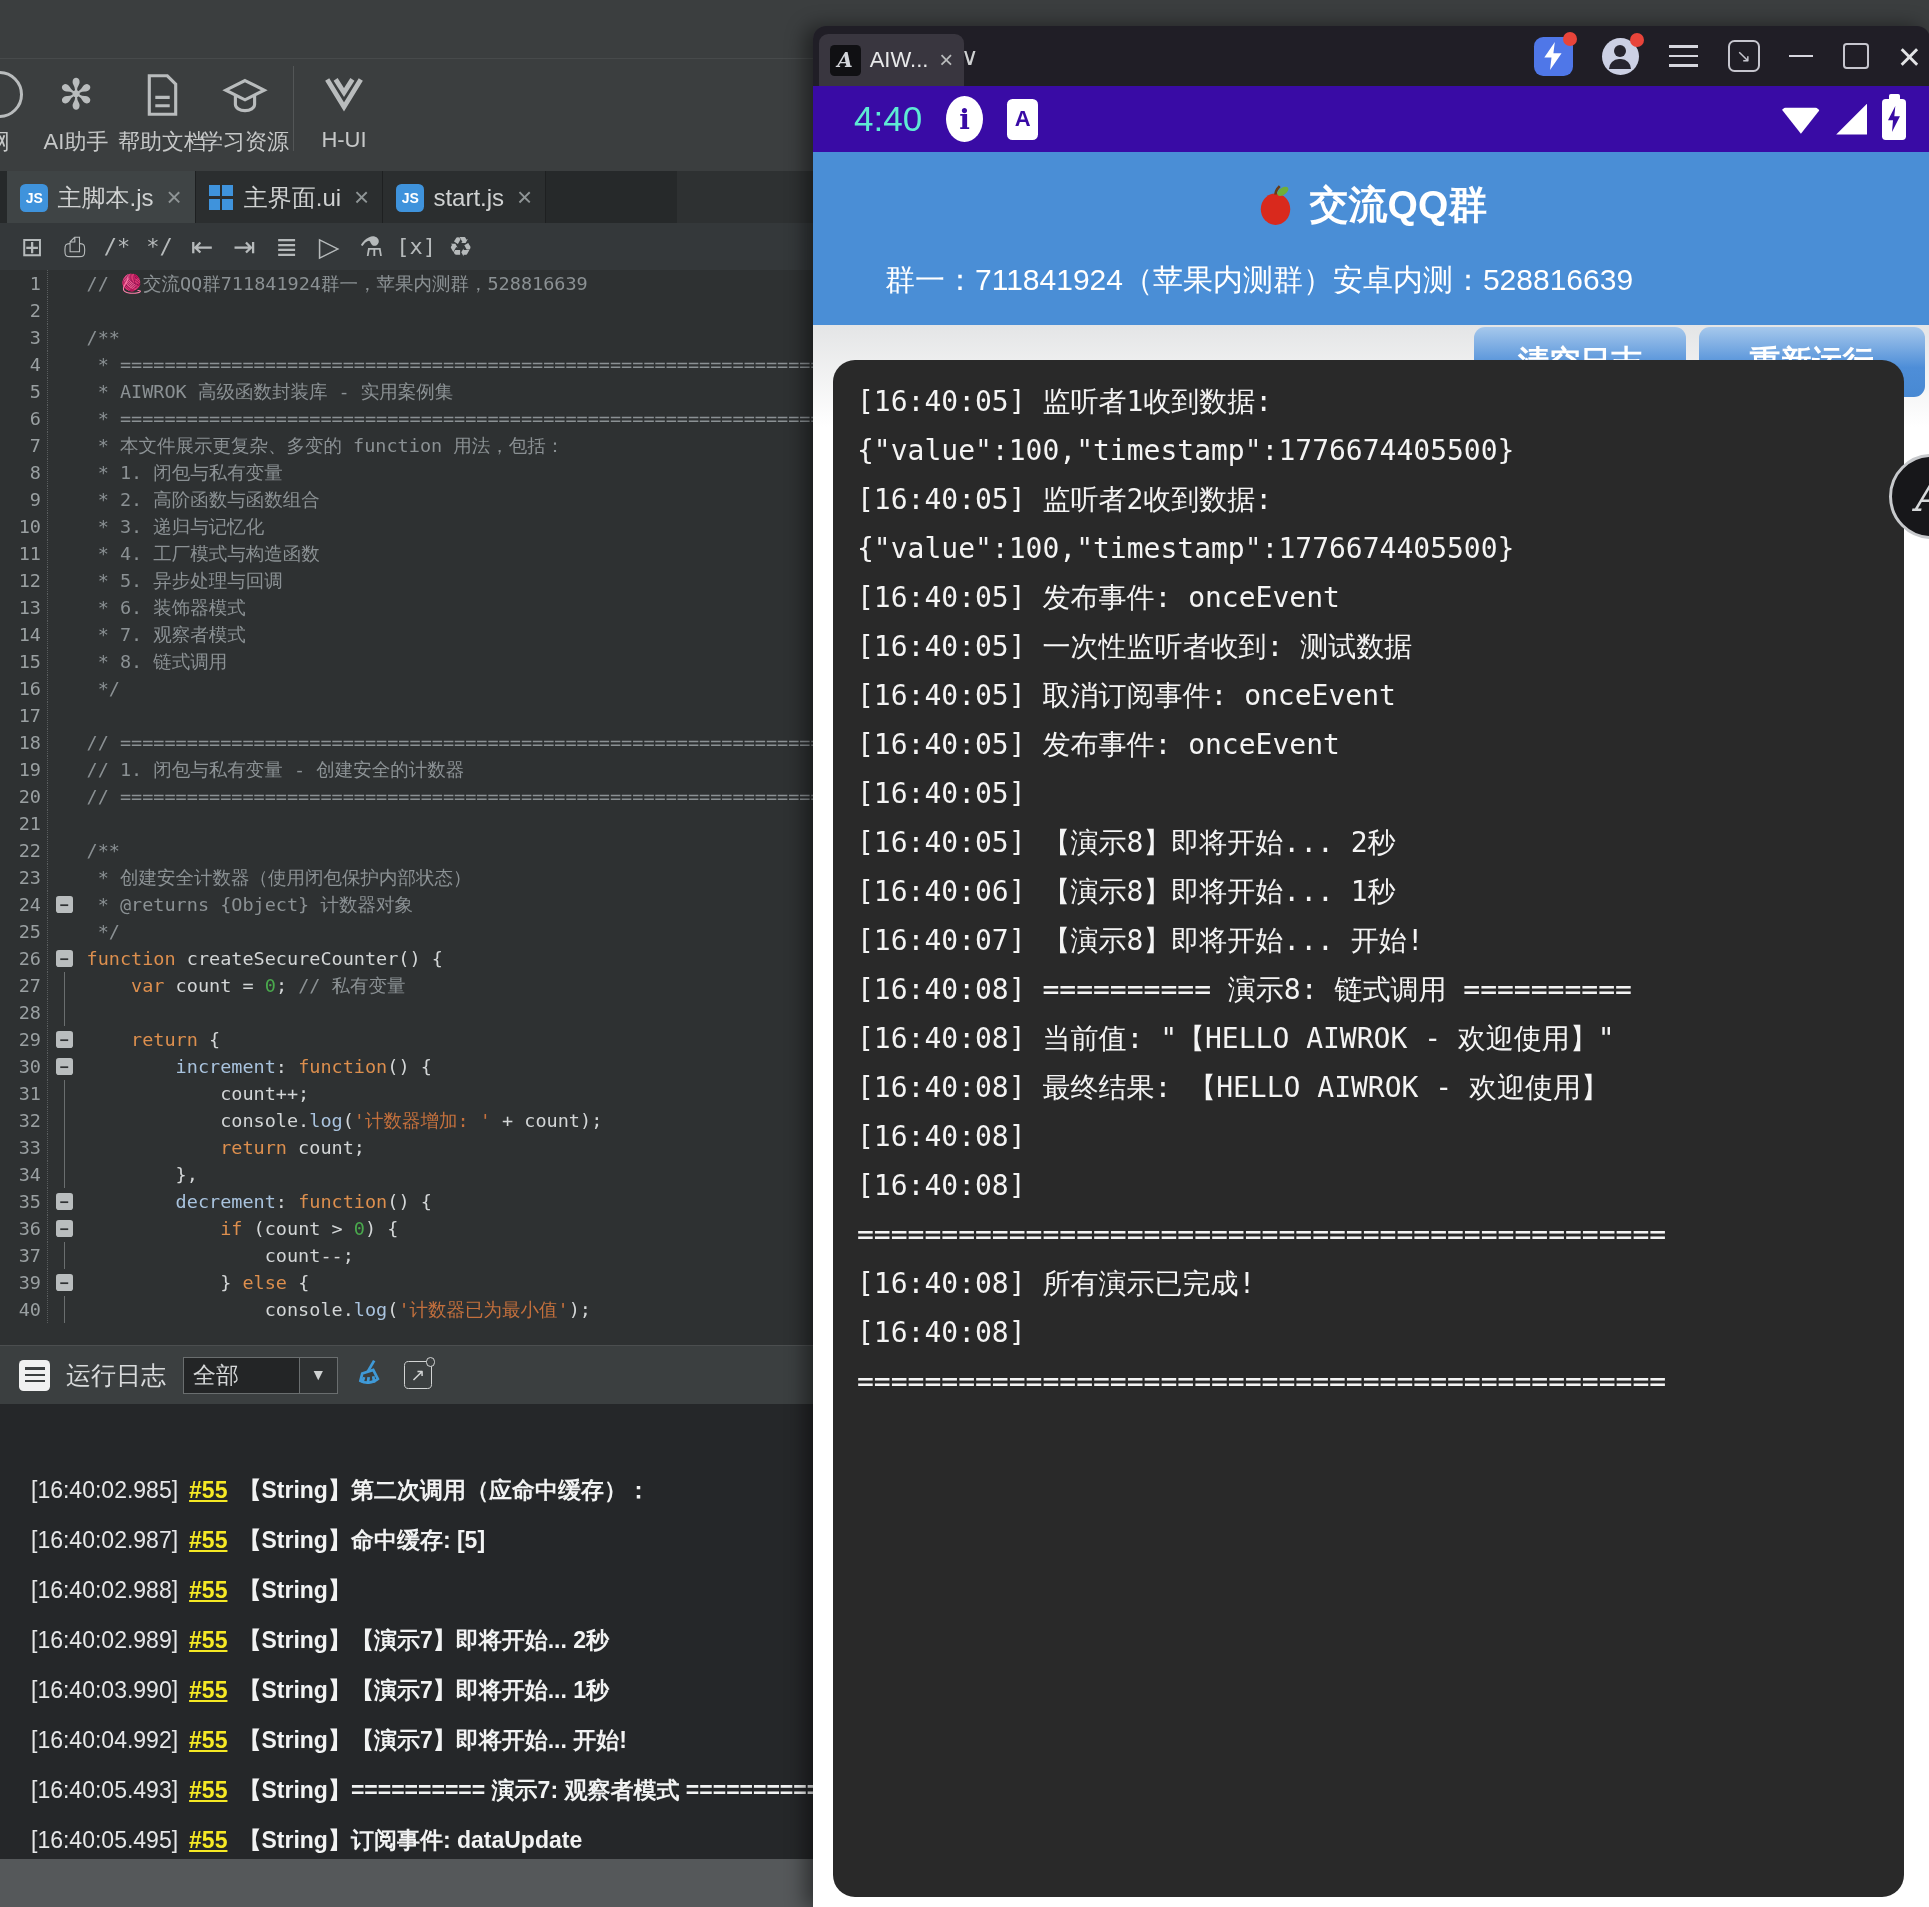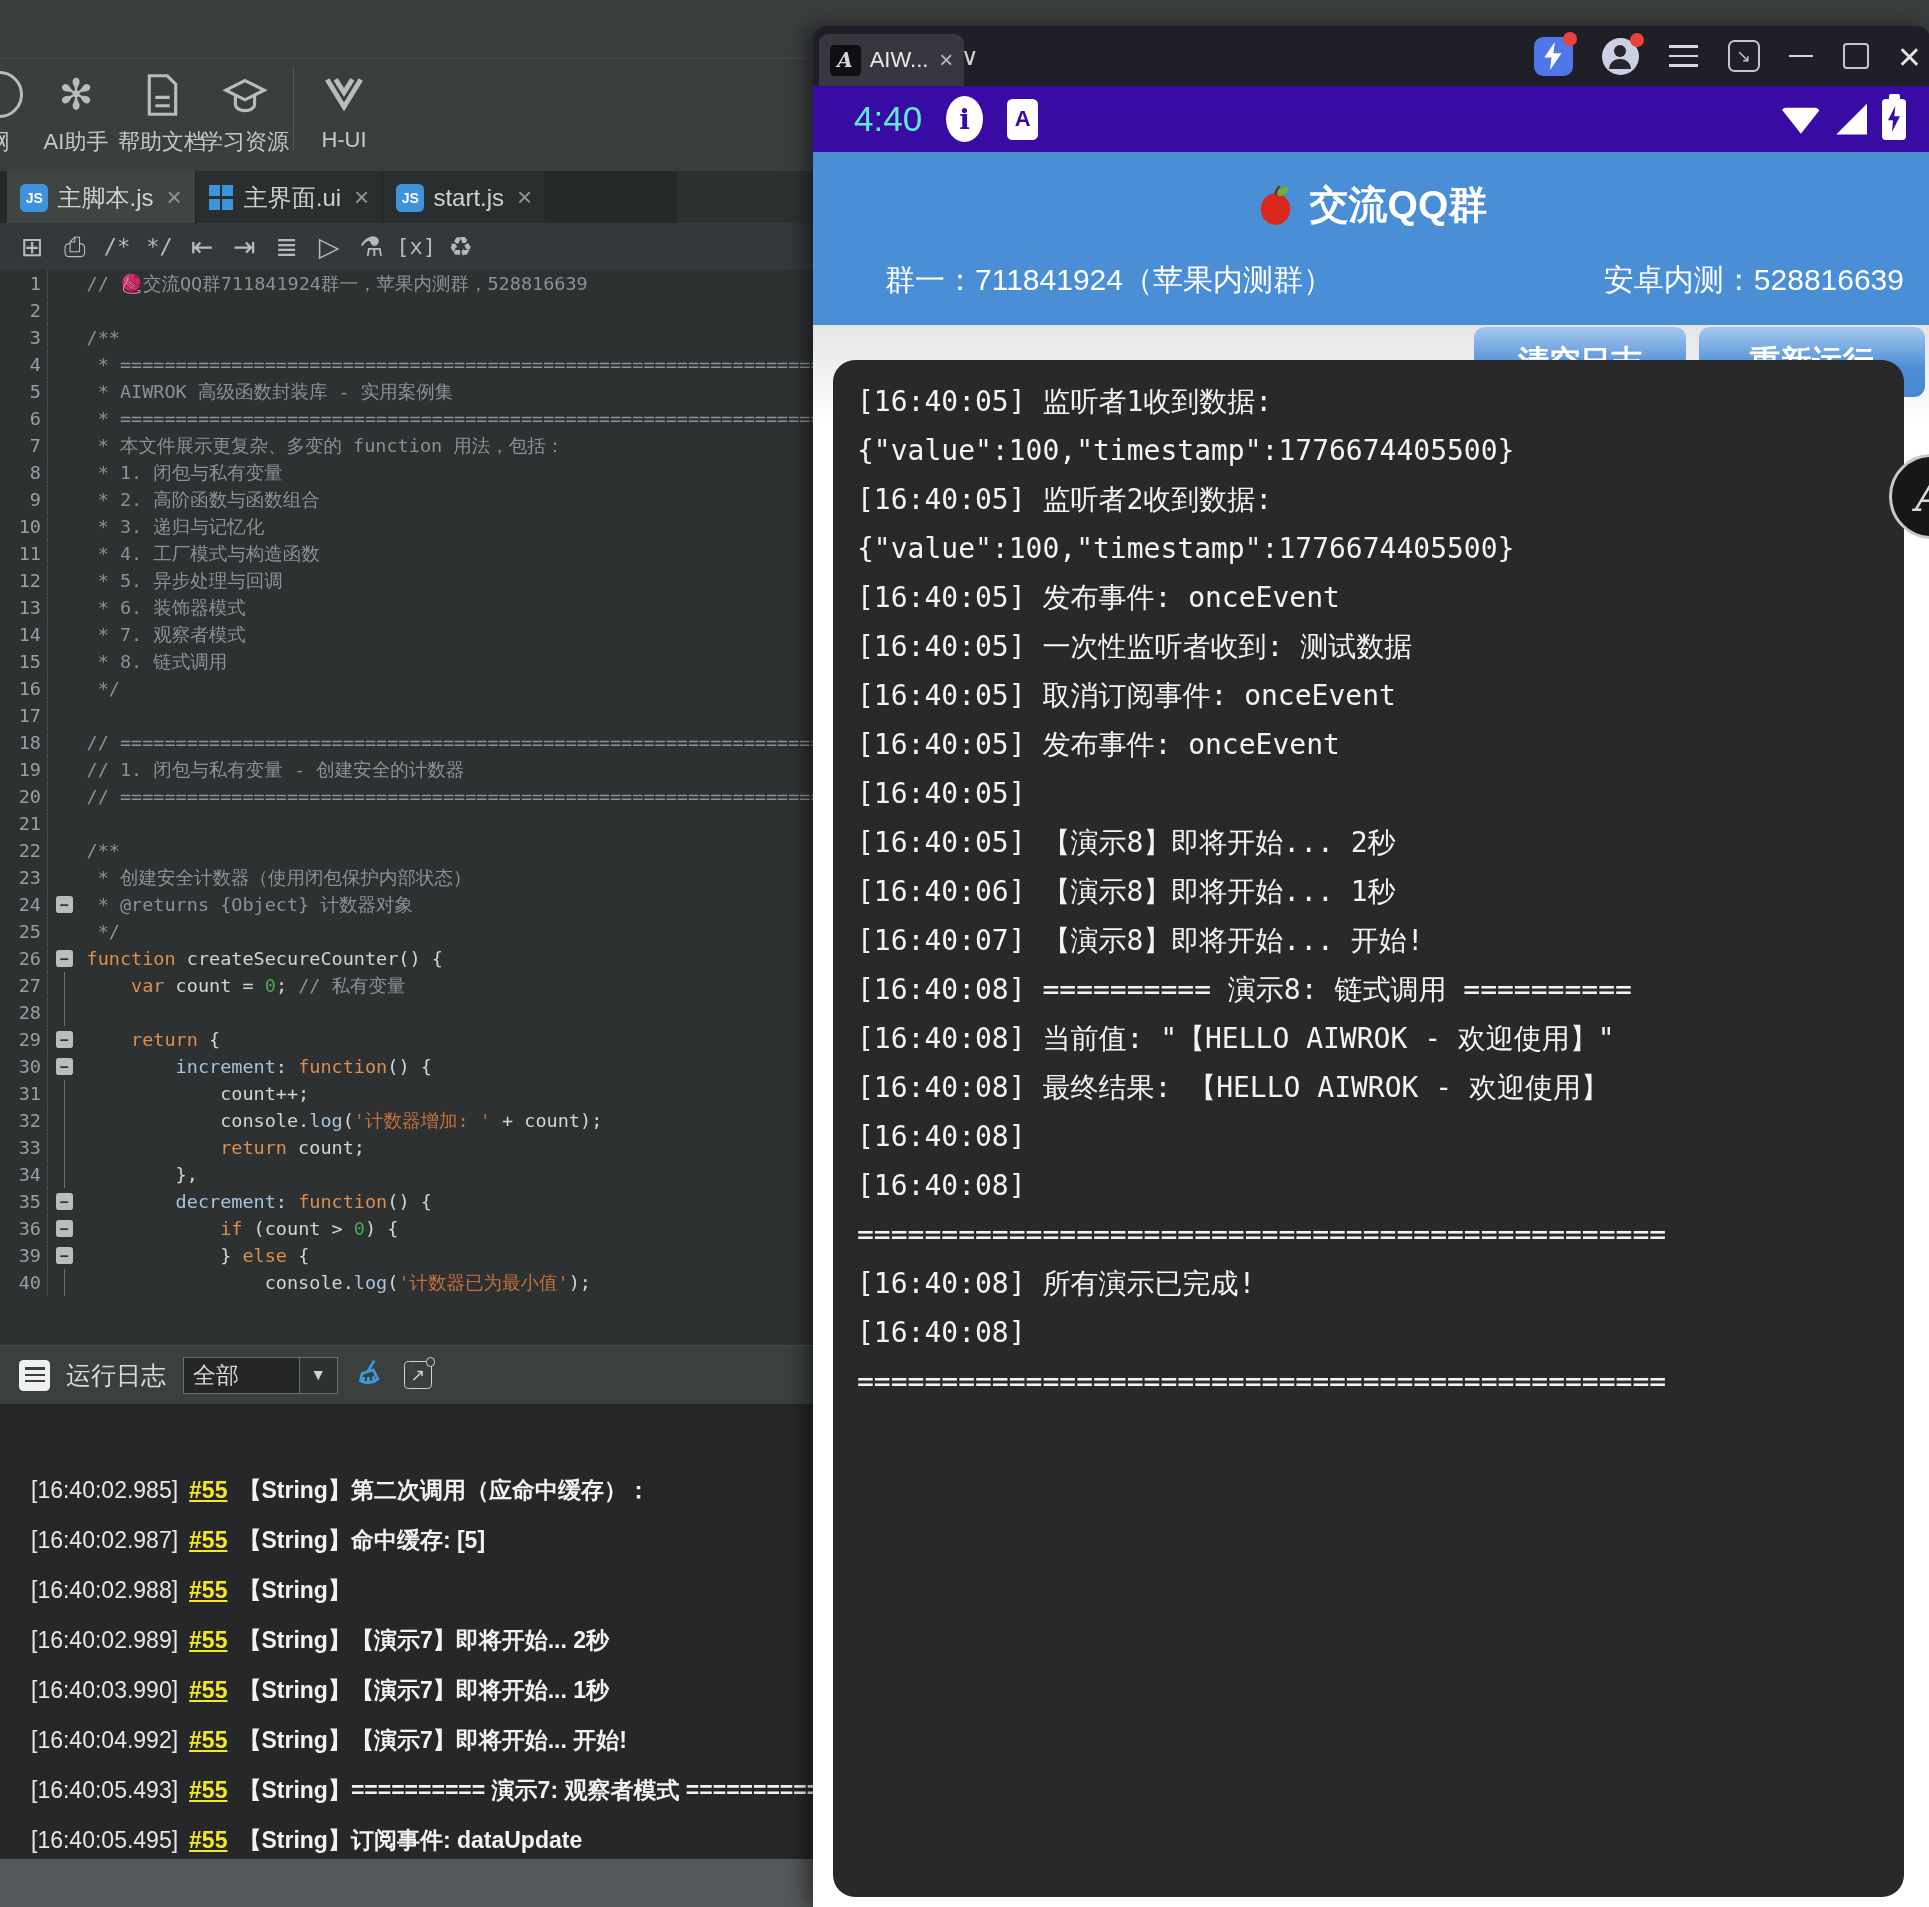--- a/index.html
+++ b/index.html
@@ -114,21 +114,21 @@
   .battery-icon{position:relative;width:24px;height:41px;background:#fff;border-radius:3.7px;}
   .battery-icon::before{content:"";position:absolute;left:6.5px;top:-4.6px;width:11px;height:4.6px;background:#fff;
              border-radius:1.8px 1.8px 0 0;}
   .battery-icon .bolt2{position:absolute;left:3.7px;top:7.4px;width:16.6px;height:26px;background:#390ba5;
              clip-path:polygon(58% 0,14% 55%,44% 55%,38% 100%,86% 40%,52% 40%);}
 
   #appheader{position:relative;height:173px;background:#4a8ed6;color:#fff;}
   #apptitle{position:absolute;top:26px;width:100%;display:flex;justify-content:center;align-items:center;
             gap:14.8px;font-size:39px;font-weight:bold;}
   #groups-row{position:absolute;bottom:24px;left:72px;right:26px;display:flex;
-              justify-content:space-between;font-size:30px;}
+              font-size:30px;}
 
   #appbody{position:absolute;left:0;top:299px;width:1117px;height:1583px;
            background:linear-gradient(180deg,#e4e5e6 0,#ffffff 102px);}
   .abtn{position:absolute;top:1.8px;height:70px;border-radius:11px;color:#fff;font-size:31px;font-weight:bold;
         display:flex;align-items:center;justify-content:center;cursor:pointer;
         background:linear-gradient(180deg,#a6c8ec 0,#4e8ed8 58%,#4889d3 100%);}
   #btn-clear{right:244px;width:212px;}
   #btn-rerun{right:5.5px;width:226px;}
 
   #android-logbox{position:absolute;left:20px;top:35px;width:1071px;height:1537px;background:#292929;
@@ -256,20 +256,21 @@
         <div class="code-line"><span class="gutter">27</span><span class="foldcol"><span class="foldguide"></span></span><span class="tok-p">    </span><span class="tok-k">var</span><span class="tok-p"> count = </span><span class="tok-n">0</span><span class="tok-p">; </span><span class="tok-c">// 私有变量</span></div>
         <div class="code-line"><span class="gutter">28</span><span class="foldcol"><span class="foldguide"></span></span></div>
         <div class="code-line"><span class="gutter">29</span><span class="foldcol"><span class="foldbox">−</span></span><span class="tok-p">    </span><span class="tok-k">return</span><span class="tok-p"> {</span></div>
         <div class="code-line"><span class="gutter">30</span><span class="foldcol"><span class="foldbox">−</span></span><span class="tok-p">        </span><span class="tok-o">increment</span><span class="tok-p">: </span><span class="tok-k">function</span><span class="tok-p">() {</span></div>
         <div class="code-line"><span class="gutter">31</span><span class="foldcol"><span class="foldguide"></span></span><span class="tok-p">            count++;</span></div>
         <div class="code-line"><span class="gutter">32</span><span class="foldcol"><span class="foldguide"></span></span><span class="tok-p">            console.</span><span class="tok-o">log</span><span class="tok-p">(</span><span class="tok-s">'计数器增加: '</span><span class="tok-p"> + count);</span></div>
         <div class="code-line"><span class="gutter">33</span><span class="foldcol"><span class="foldguide"></span></span><span class="tok-p">            </span><span class="tok-k">return</span><span class="tok-p"> count;</span></div>
         <div class="code-line"><span class="gutter">34</span><span class="foldcol"><span class="foldguide"></span></span><span class="tok-p">        },</span></div>
         <div class="code-line"><span class="gutter">35</span><span class="foldcol"><span class="foldbox">−</span></span><span class="tok-p">        </span><span class="tok-o">decrement</span><span class="tok-p">: </span><span class="tok-k">function</span><span class="tok-p">() {</span></div>
         <div class="code-line"><span class="gutter">36</span><span class="foldcol"><span class="foldbox">−</span></span><span class="tok-p">            </span><span class="tok-k">if</span><span class="tok-p"> (count &gt; </span><span class="tok-n">0</span><span class="tok-p">) {</span></div>
+        <div class="code-line"><span class="gutter">37</span><span class="foldcol"><span class="foldguide"></span></span><span class="tok-p">                count--;</span></div>
         <div class="code-line"><span class="gutter">39</span><span class="foldcol"><span class="foldbox">−</span></span><span class="tok-p">            } </span><span class="tok-k">else</span><span class="tok-p"> {</span></div>
         <div class="code-line"><span class="gutter">40</span><span class="foldcol"><span class="foldguide"></span></span><span class="tok-p">                console.</span><span class="tok-o">log</span><span class="tok-p">(</span><span class="tok-s">'计数器已为最小值'</span><span class="tok-p">);</span></div>
       </div>
 
     <div id="logpanel-header">
       <div class="loglist-icon">
           <i></i>
           <i></i>
           <i></i>
         </div>

